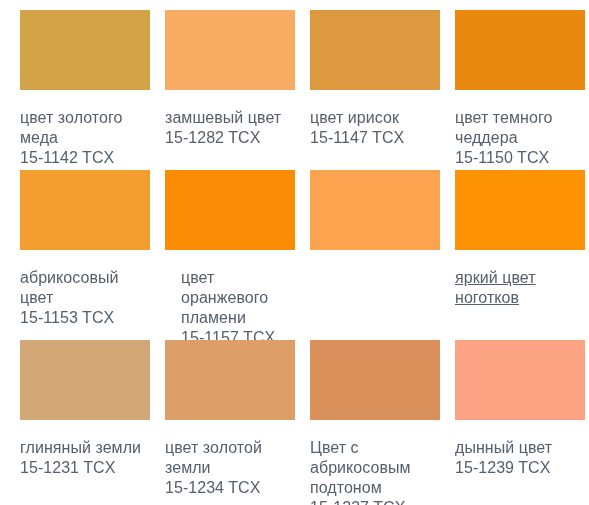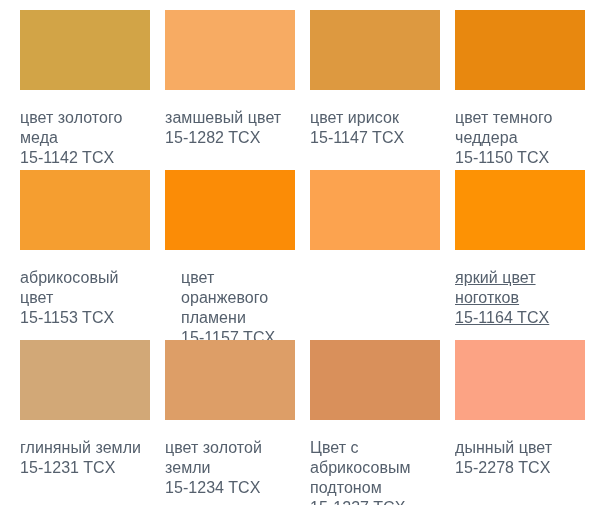--- a/index.html
+++ b/index.html
@@ -105,21 +105,20 @@
   </div>
 
   <div class="swatch-card">
     <span class="swatch-chip" style="background-color: rgb(252, 163, 79);"></span>
   </div>
 
   <div class="swatch-card">
     <span class="swatch-chip" style="background-color: rgb(253, 146, 4);"></span>
     <div class="swatch-info" style="color: rgb(85, 96, 109); text-decoration: underline;">
       <span class="swatch-name">яркий цвет ноготков</span>
-      <span class="swatch-code">15-1164 TCX</span>
     </div>
   </div>
 
   <div class="swatch-card">
     <span class="swatch-chip" style="background-color: rgb(210, 168, 119);"></span>
     <div class="swatch-info" style="color: rgb(85, 96, 109);">
       <span class="swatch-name">глиняный земли</span>
       <span class="swatch-code">15-1231 TCX</span>
     </div>
   </div>
@@ -137,17 +136,17 @@
     <div class="swatch-info" style="color: rgb(85, 96, 109);">
       <span class="swatch-name">Цвет с абрикосовым подтоном</span>
       <span class="swatch-code">15-1237 TCX</span>
     </div>
   </div>
 
   <div class="swatch-card">
     <span class="swatch-chip" style="background-color: rgb(252, 163, 132);"></span>
     <div class="swatch-info" style="color: rgb(85, 96, 109);">
       <span class="swatch-name">дынный цвет</span>
-      <span class="swatch-code">15-2278 TCX</span>
+      <span class="swatch-code">15-1239 TCX</span>
     </div>
   </div>
 
 </div>
 
 </body></html>

